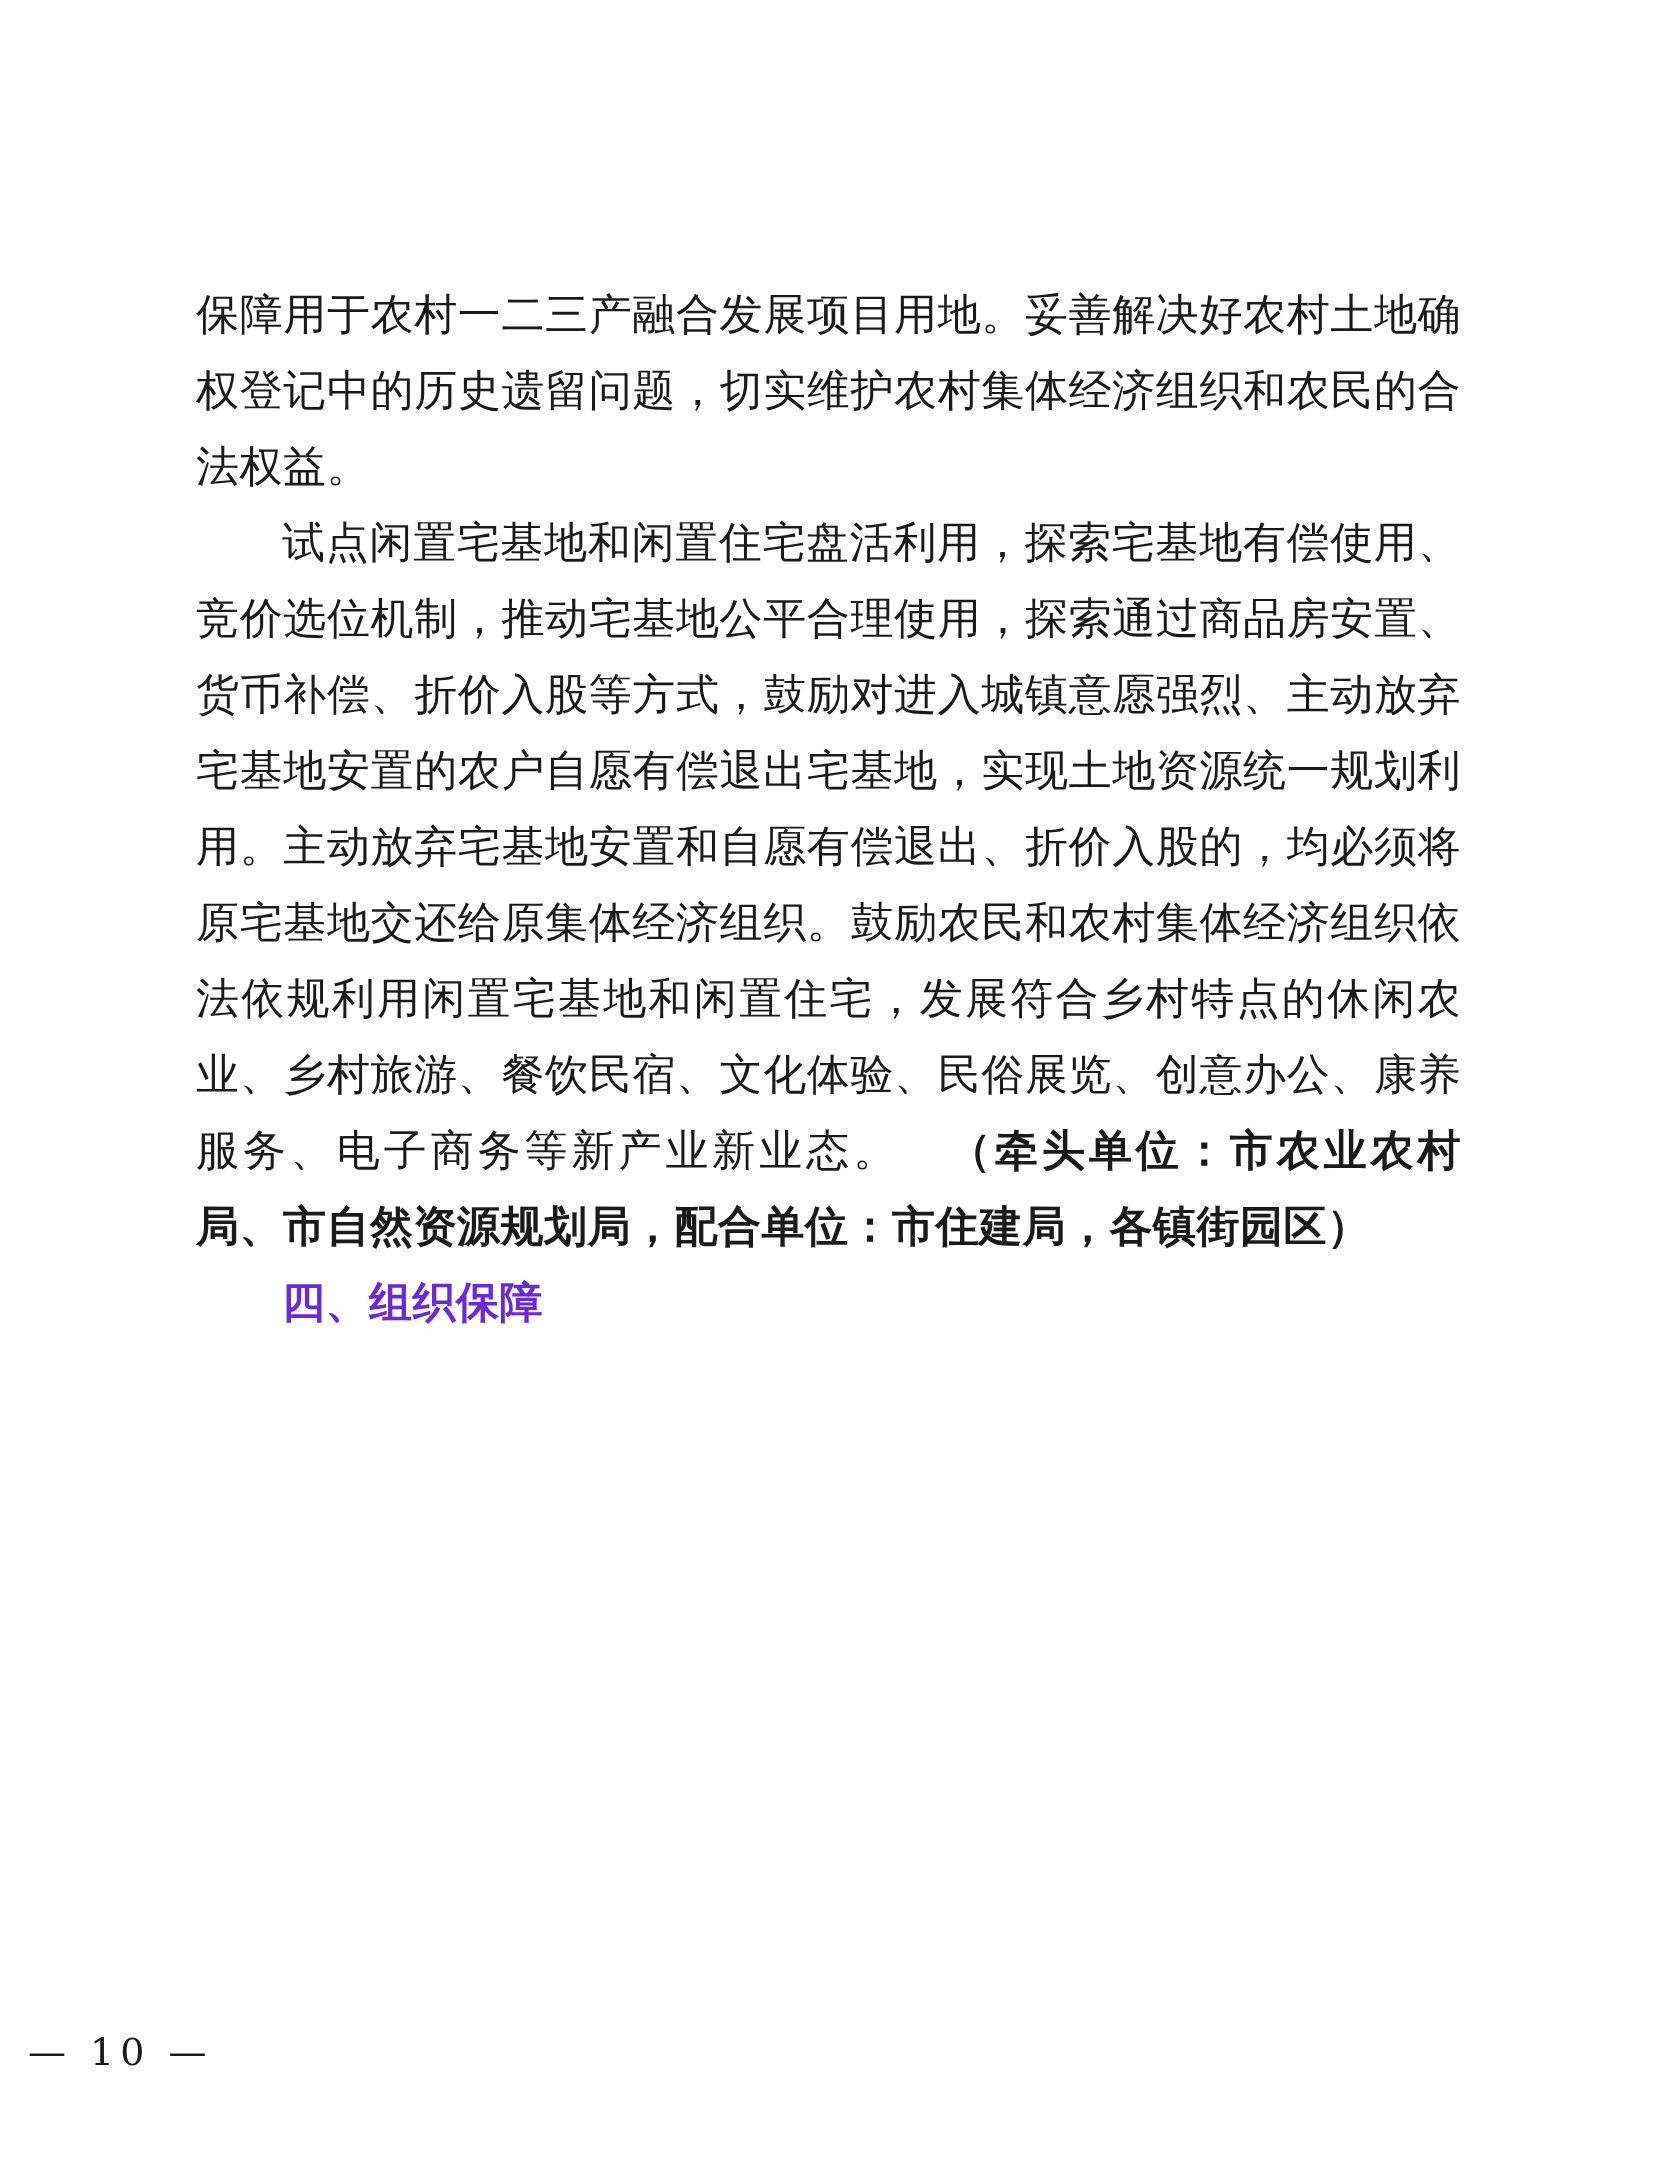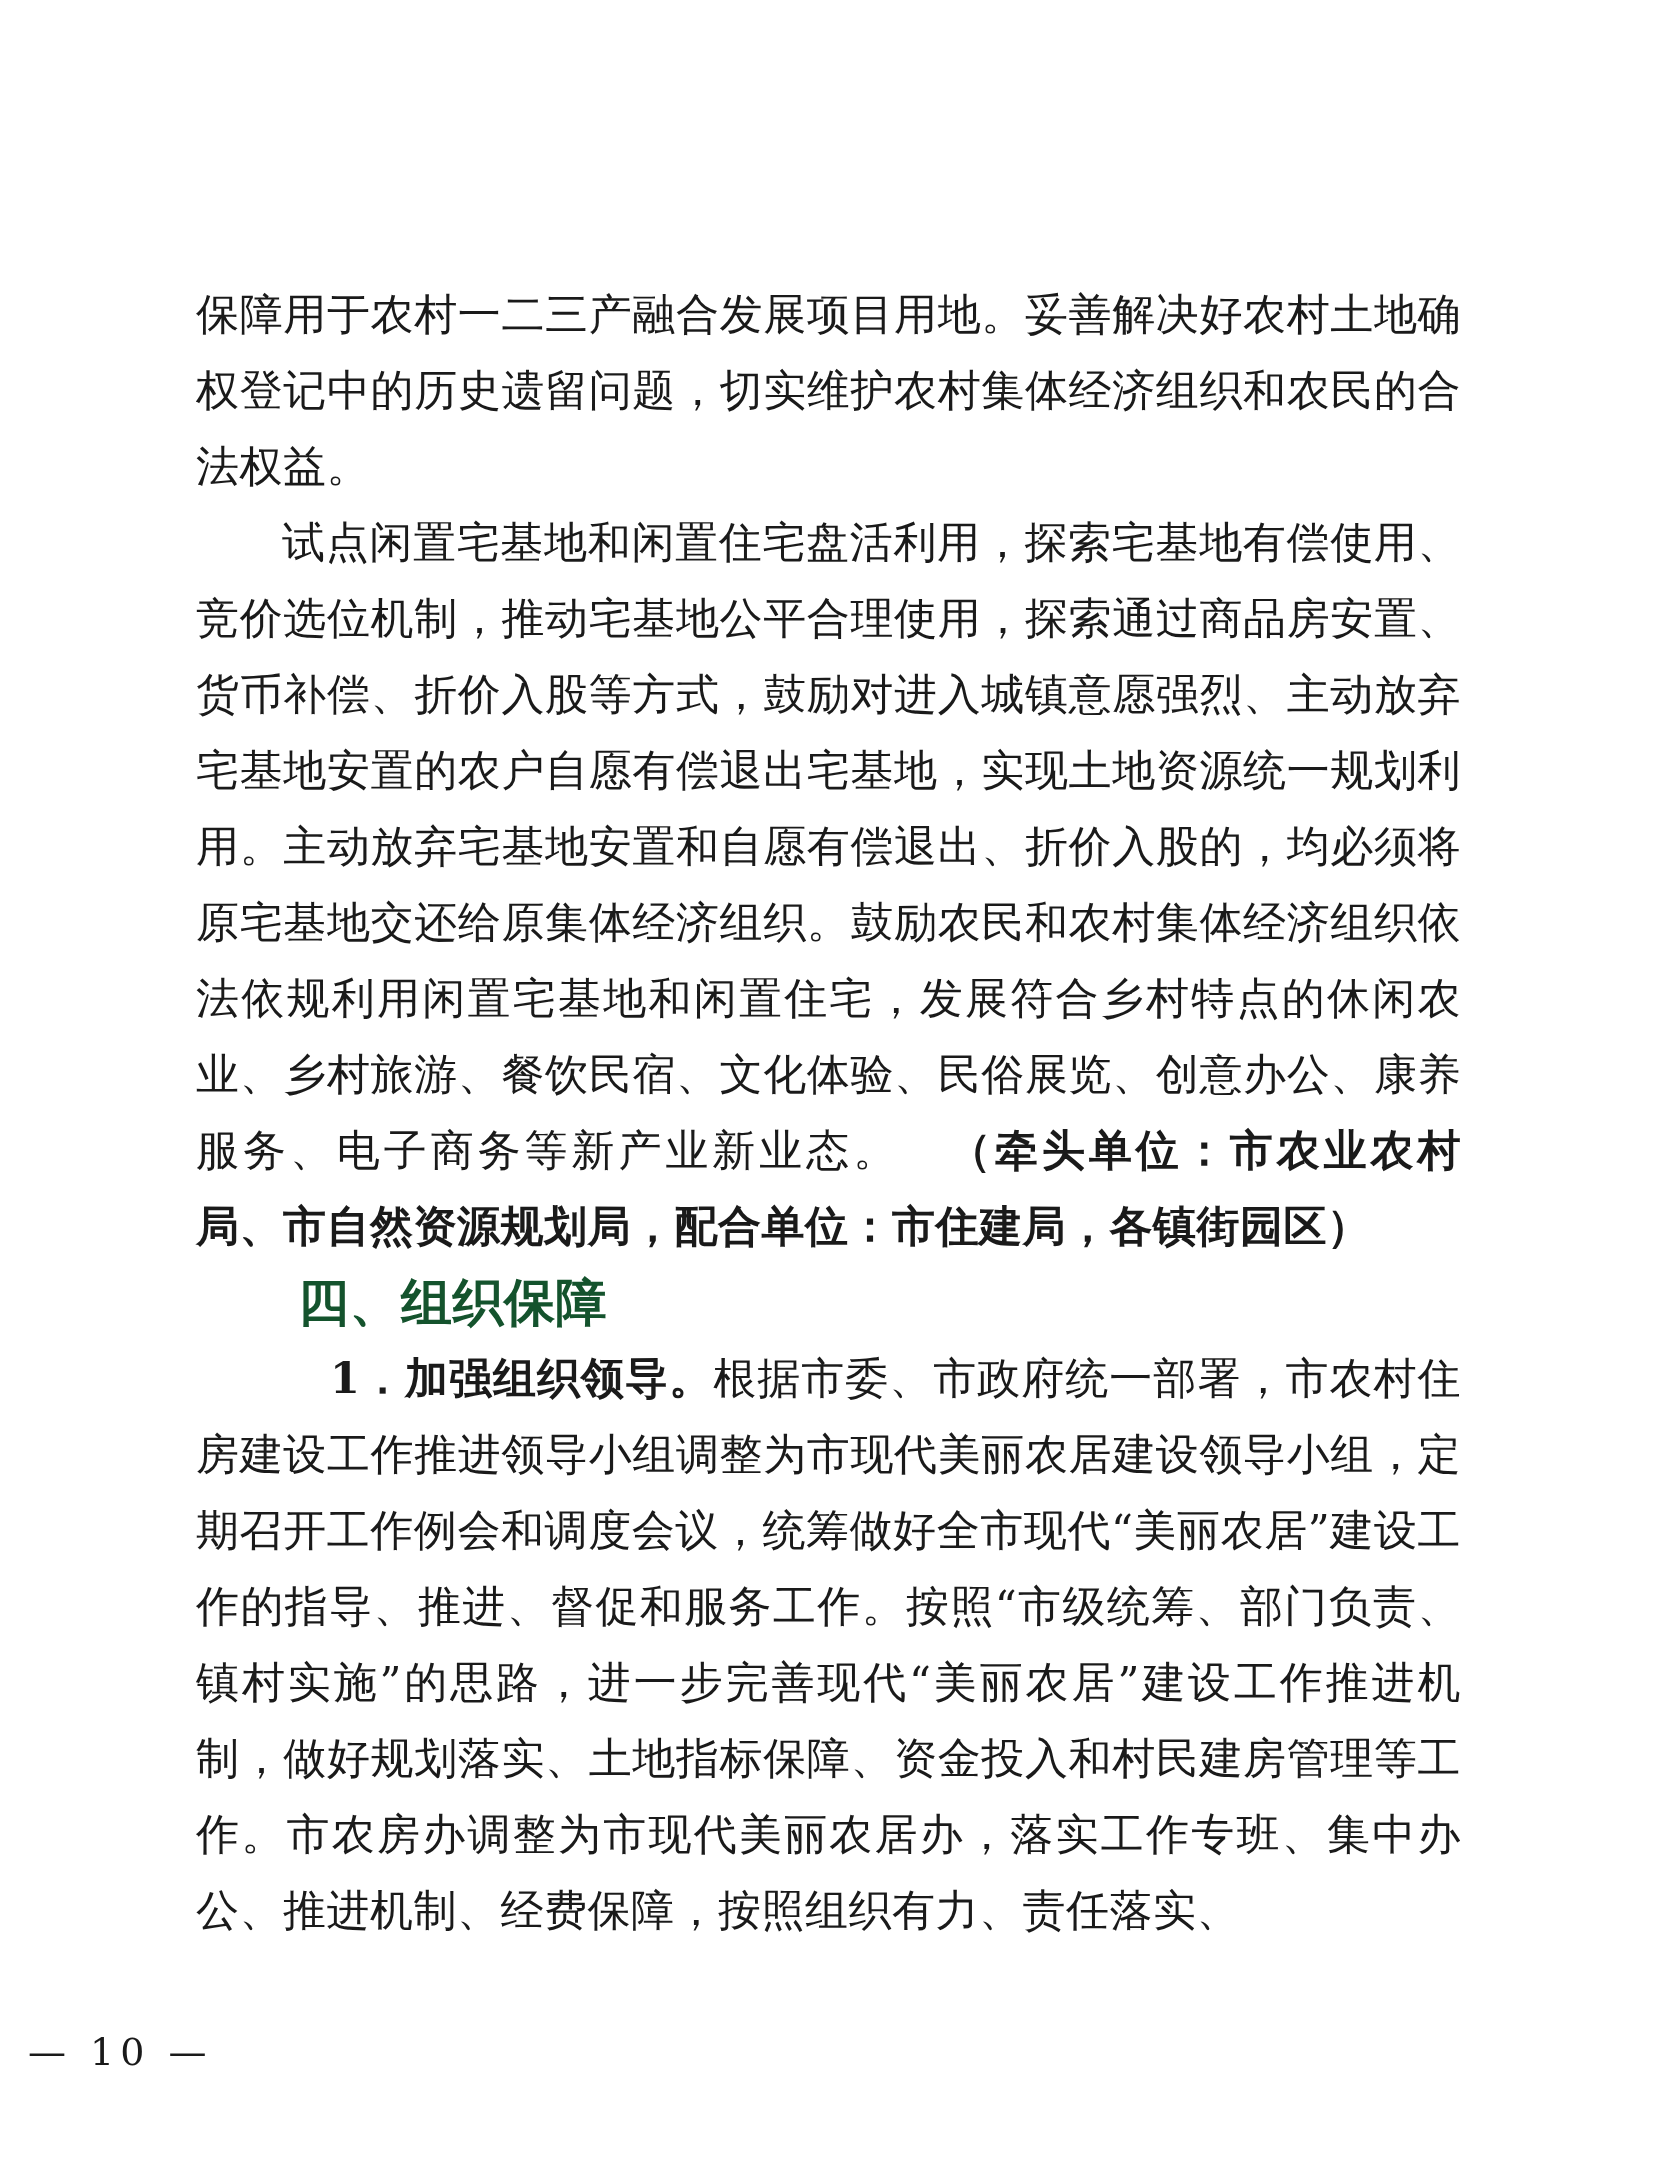--- a/index.html
+++ b/index.html
@@ -33,22 +33,22 @@
   }
   .indent {
     text-indent: 2em;
   }
   .bold {
     font-weight: bold;
     margin-left: 48px;
   }
   .heading {
     margin: 0;
-    color: #14532d;
-    font-size: 51px;
+    color: #6d28d9;
+    font-size: 43px;
     line-height: 76px;
     font-weight: bold;
     text-indent: 2em;
   }
   .footer {
     position: absolute;
     left: 0;
     top: 2030px;
     width: 1653px;
     text-align: left;
@@ -65,19 +65,18 @@
 <div class="page">
 
   <div class="content">
 
     <p class="body-text">保障用于农村一二三产融合发展项目用地。妥善解决好农村土地确权登记中的历史遗留问题，切实维护农村集体经济组织和农民的合法权益。</p>
 
     <p class="body-text indent"><span>试点闲置宅基地和闲置住宅盘活利用，探索宅基地有偿使用、竞价选位机制，推动宅基地公平合理使用，探索通过商品房安置、货币补偿、折价入股等方式，鼓励对进入城镇意愿强烈、主动放弃宅基地安置的农户自愿有偿退出宅基地，实现土地资源统一规划利用。主动放弃宅基地安置和自愿有偿退出、折价入股的，均必须将原宅基地交还给原集体经济组织。鼓励农民和农村集体经济组织依法依规利用闲置宅基地和闲置住宅，发展符合乡村特点的休闲农业、乡村旅游、餐饮民宿、文化体验、民俗展览、创意办公、康养服务、电子商务等新产业新业态。</span><span class="bold">（牵头单位：市农业农村局、市自然资源规划局，配合单位：市住建局，各镇街园区）</span></p>
 
     <p class="heading">四、组织保障</p>
 
-    <p class="body-text indent"><span class="bold">1．加强组织领导。</span><span>根据市委、市政府统一部署，市农村住房建设工作推进领导小组调整为市现代美丽农居建设领导小组，定期召开工作例会和调度会议，统筹做好全市现代“美丽农居”建设工作的指导、推进、督促和服务工作。按照“市级统筹、部门负责、镇村实施”的思路，进一步完善现代“美丽农居”建设工作推进机制，做好规划落实、土地指标保障、资金投入和村民建房管理等工作。市农房办调整为市现代美丽农居办，落实工作专班、集中办公、推进机制、经费保障，按照组织有力、责任落实、</span></p>
 
   </div>
 
   <div class="footer">— 10 —</div>
 
 </div>
 
 </body></html>

